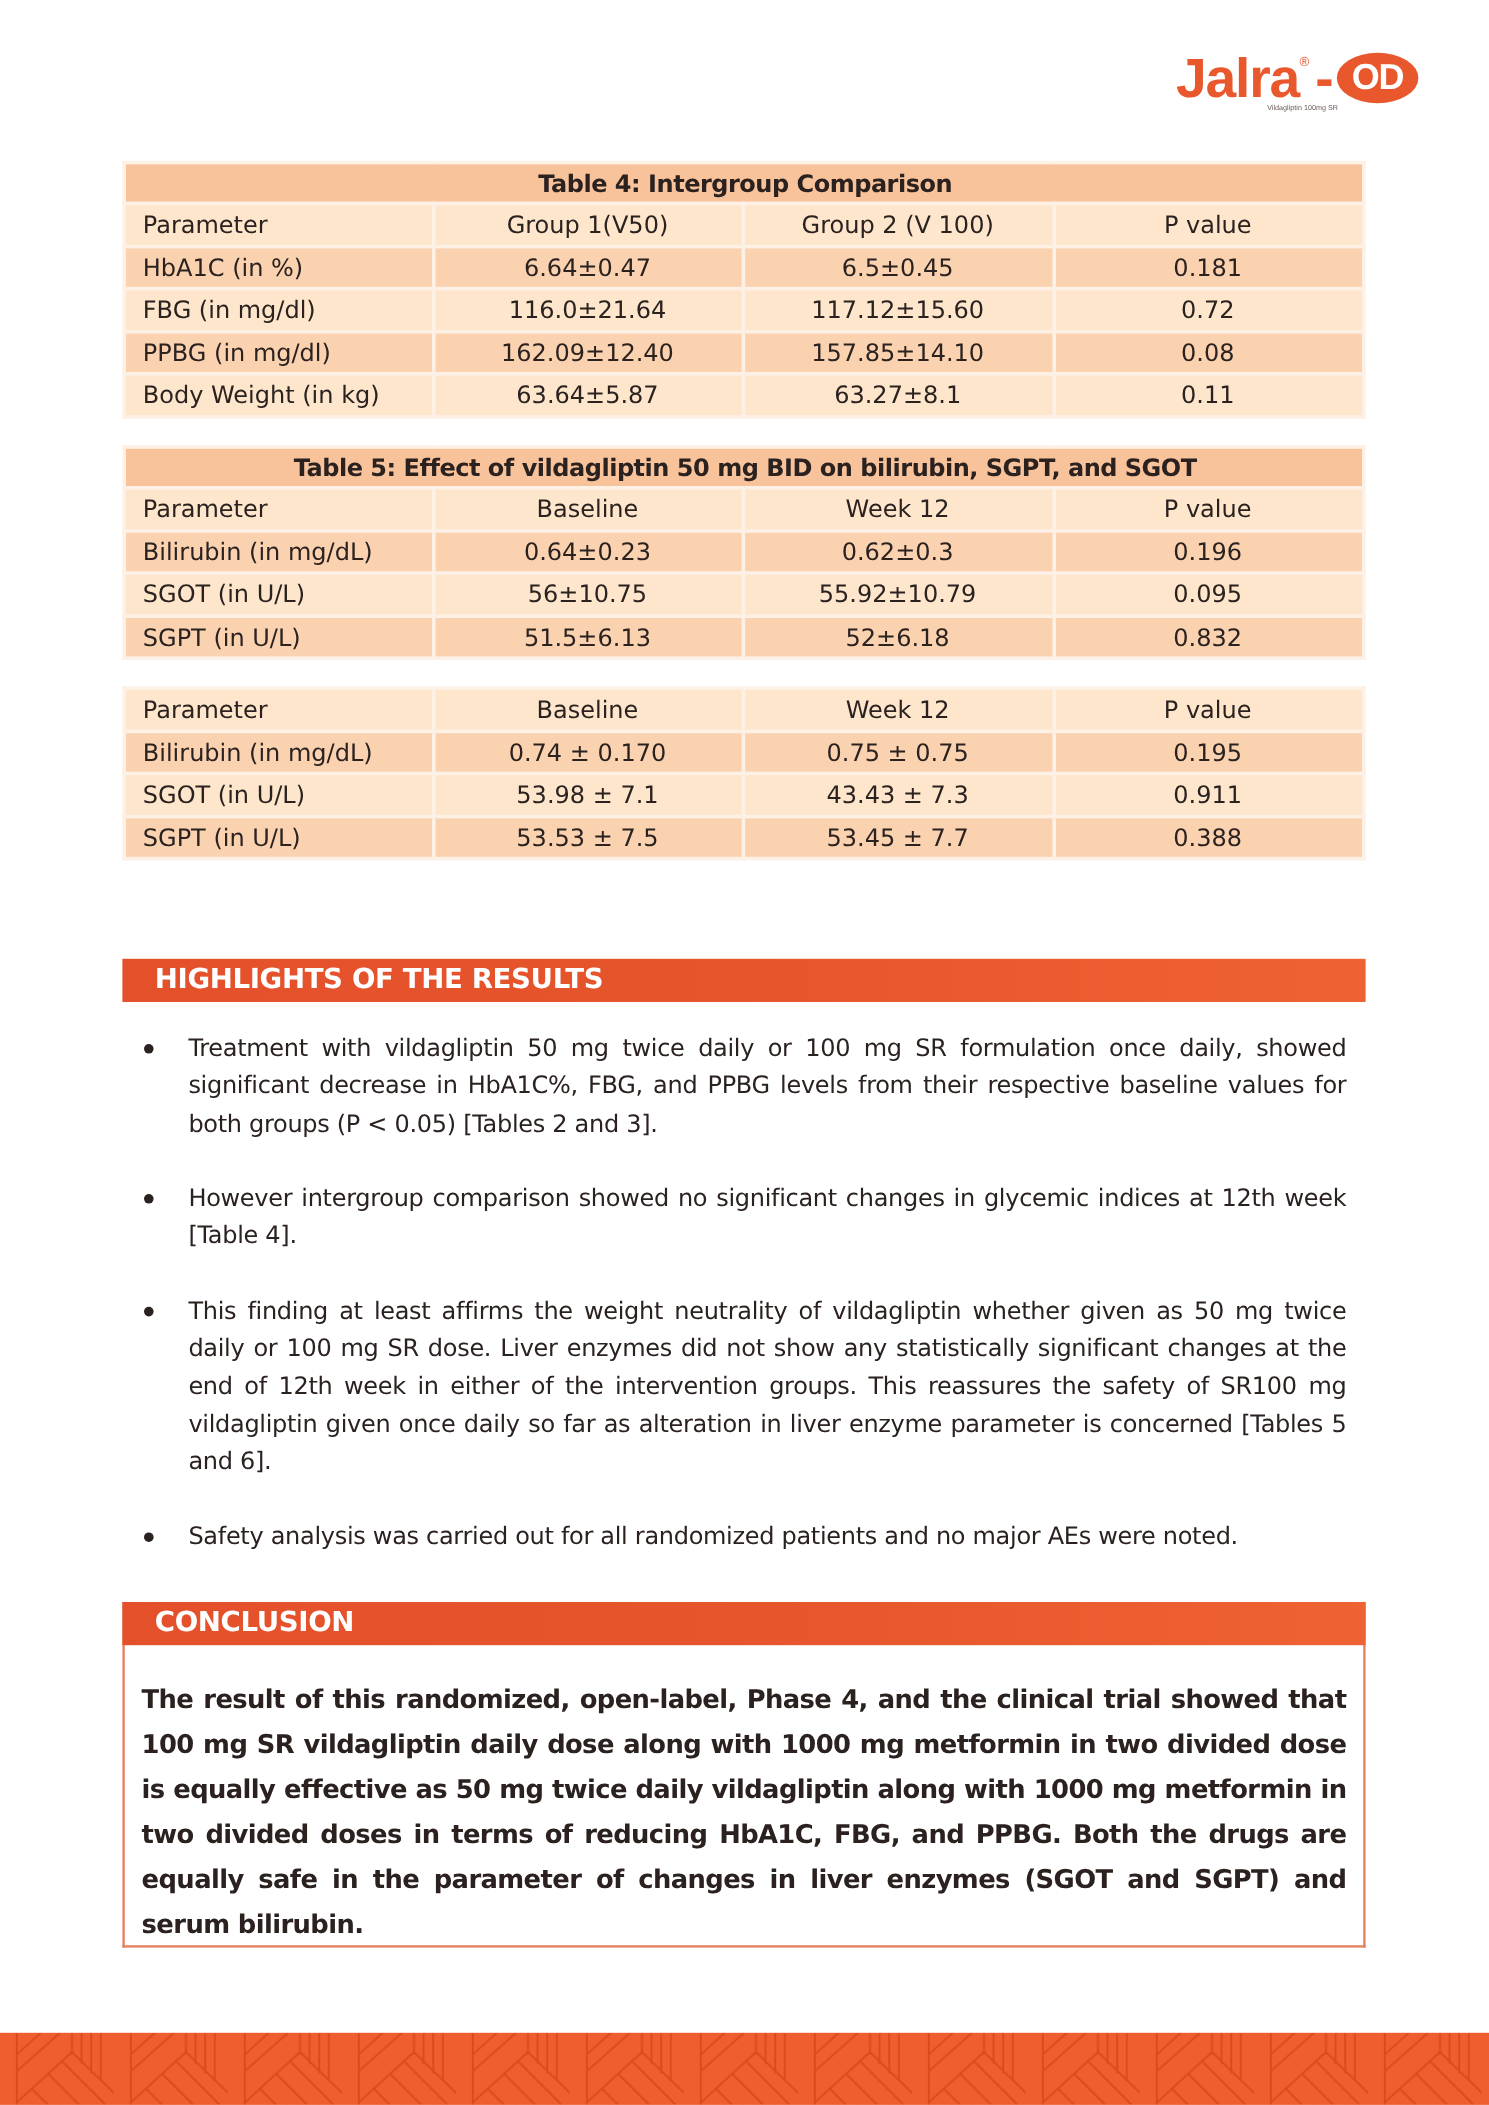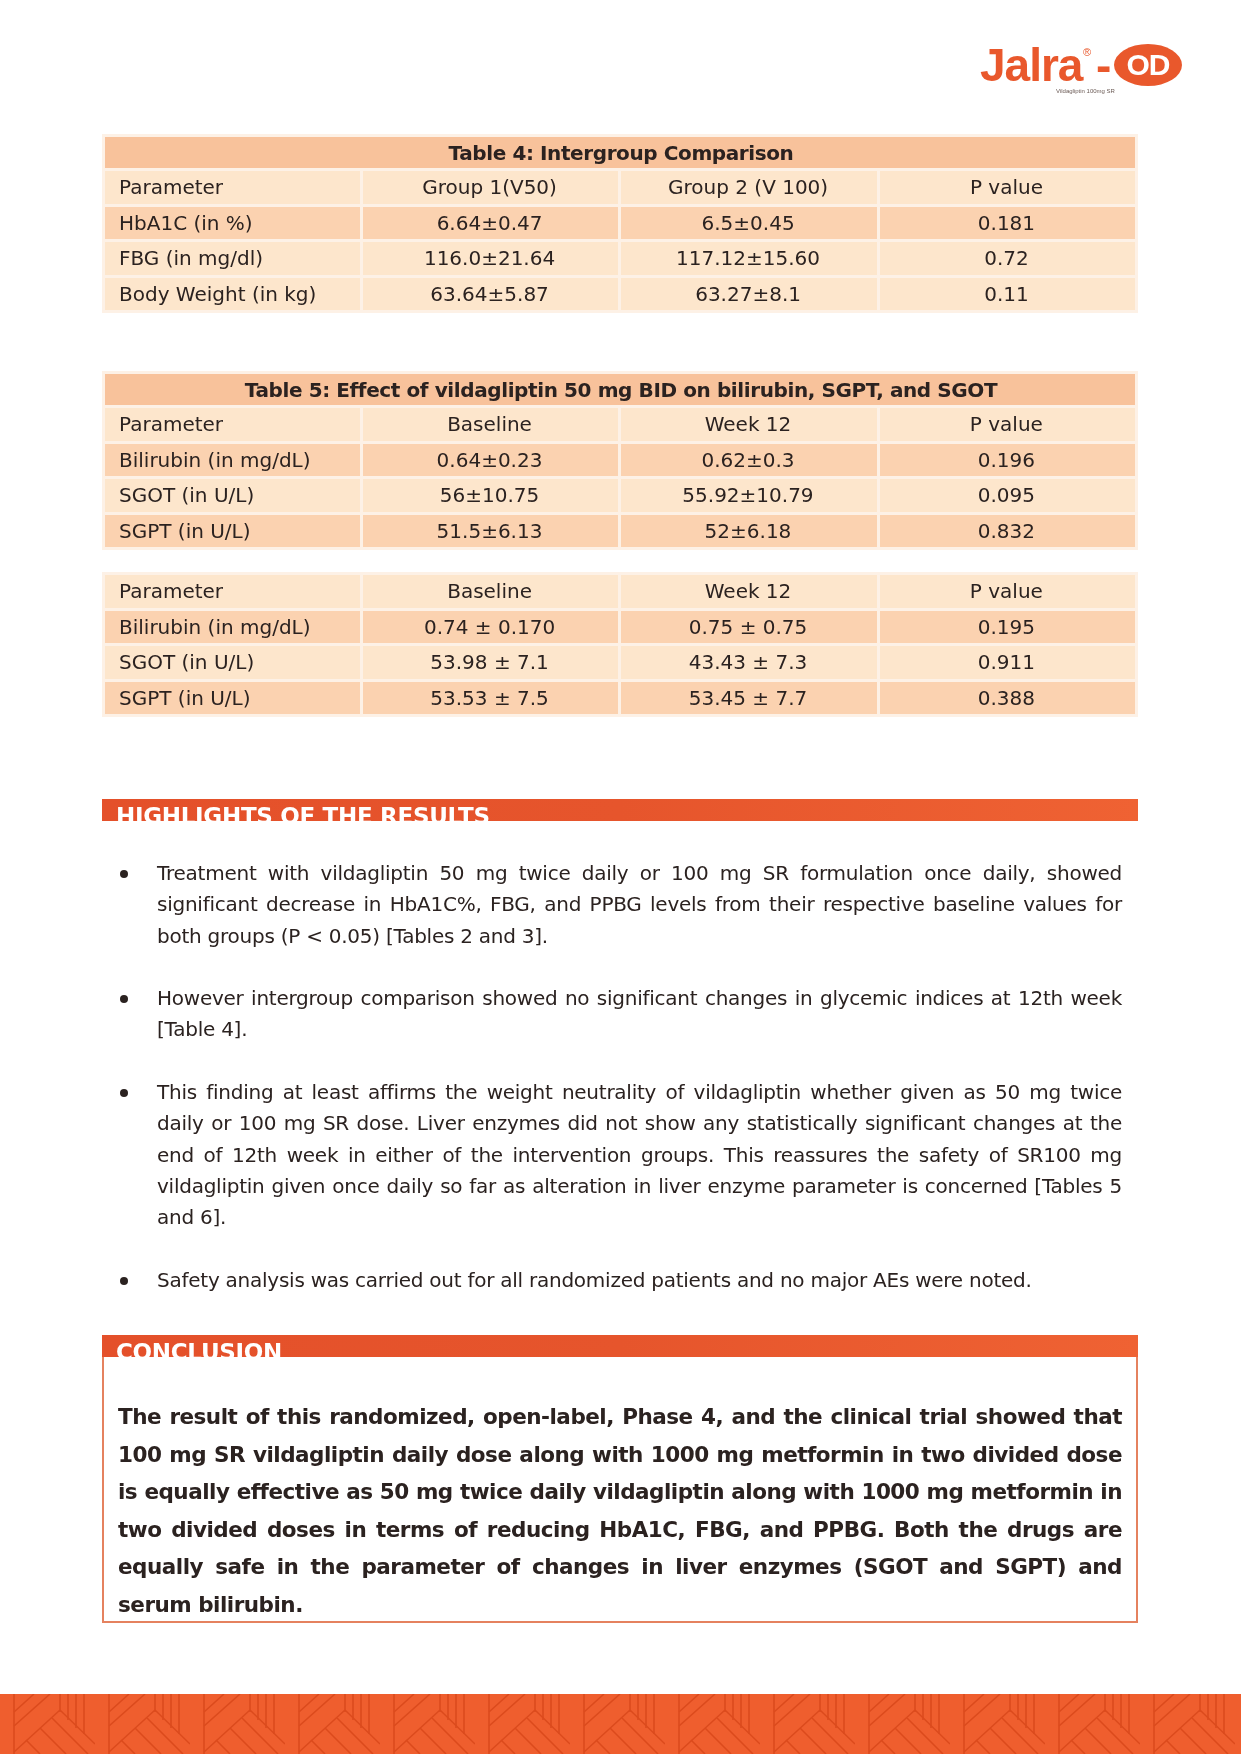--- a/index.html
+++ b/index.html
@@ -114,26 +114,26 @@
 
     #table4 { top: 134px; }
     #table5 { top: 371px; }
     #table6 { top: 572px; }
 
     
     .section-header {
       position: absolute;
       left: 102px;
       width: 1036px;
-      height: 22px;
+      height: 36px;
       background: linear-gradient(90deg, #e4502a 0%, #e6552c 50%, #ef6233 100%);
       color: #ffffff;
       font-weight: 700;
       font-size: 23px;
-      padding-left: 14px;
+      padding-left: 27px;
       line-height: 35px;
       letter-spacing: -0.3px;
     }
     #highlights-header { top: 799px; }
     #conclusion-header { top: 1335px; }
 
     
     .highlights-list {
       position: absolute;
       left: 118px;
@@ -222,20 +222,26 @@
     <td class="col-param">HbA1C (in %)</td>
     <td class="col-val">6.64±0.47</td>
     <td class="col-val">6.5±0.45</td>
     <td class="col-val">0.181</td>
   </tr>
   <tr class="light">
     <td class="col-param">FBG (in mg/dl)</td>
     <td class="col-val">116.0±21.64</td>
     <td class="col-val">117.12±15.60</td>
     <td class="col-val">0.72</td>
+  </tr>
+  <tr class="dark">
+    <td class="col-param">PPBG (in mg/dl)</td>
+    <td class="col-val">162.09±12.40</td>
+    <td class="col-val">157.85±14.10</td>
+    <td class="col-val">0.08</td>
   </tr>
   <tr class="light">
     <td class="col-param">Body Weight (in kg)</td>
     <td class="col-val">63.64±5.87</td>
     <td class="col-val">63.27±8.1</td>
     <td class="col-val">0.11</td>
   </tr>
 </tbody>
   </table>
 

